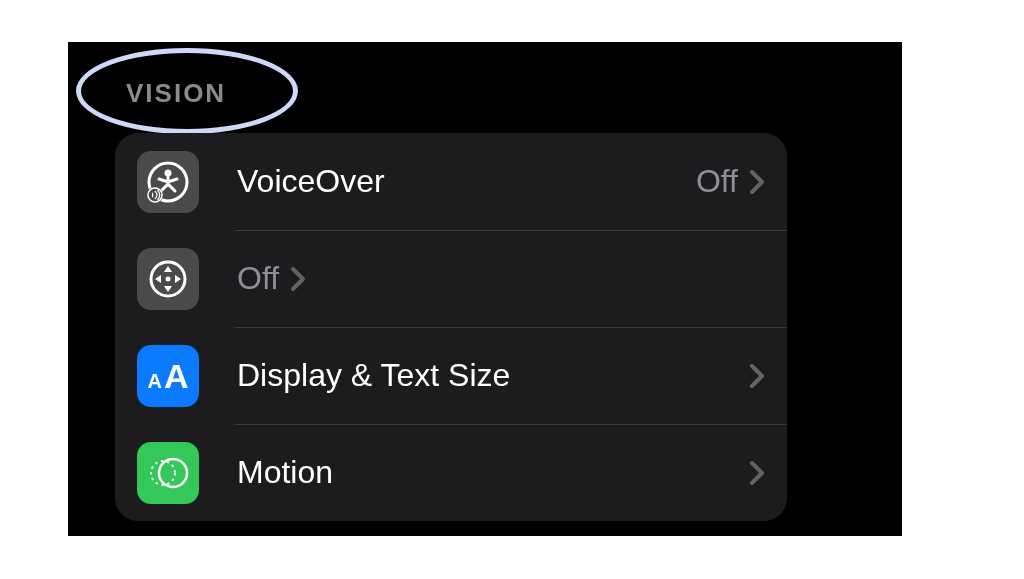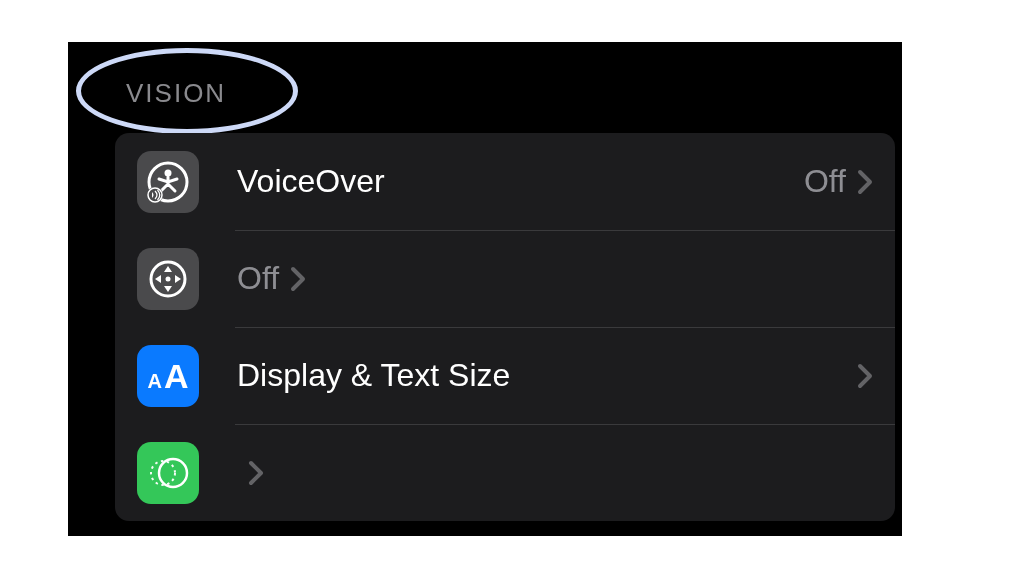--- a/index.html
+++ b/index.html
@@ -22,39 +22,39 @@
       height: 494px;
       background: #000000;
     }
     .section-header {
       position: absolute;
       left: 58px;
       top: 36px;
       font-size: 26px;
       letter-spacing: 2px;
       color: #8a8a8e;
-      font-weight: 400;
+      font-weight: 700;
     }
     .annotation-circle {
       position: absolute;
       left: 8px;
       top: 6px;
       width: 222px;
       height: 86px;
       border: 5px solid #cdd9f7;
       border-radius: 50%;
       pointer-events: none;
     }
     .settings-group {
       position: absolute;
       left: 47px;
       top: 91px;
-      width: 780px;
+      width: 672px;
       background: #1c1c1e;
-      border-radius: 14px;
+      border-radius: 23px;
       overflow: hidden;
     }
     .row {
       display: flex;
       align-items: center;
       height: 97px;
       padding: 0 22px;
       position: relative;
     }
     .row + .row::before {
@@ -169,20 +169,21 @@
       </div>
     </div>
 
     <div class="row">
       <div class="icon-box icon-green">
         <svg width="46" height="46" viewBox="0 0 46 46">
           <circle cx="28" cy="23" r="14" fill="none" stroke="#fff" stroke-width="2.5"></circle>
           <circle cx="18" cy="23" r="12" fill="none" stroke="#fff" stroke-width="2" stroke-dasharray="2.5 3.5" opacity="0.95"></circle>
         </svg>
       </div>
+      <div class="row-label">Motion</div>
       <div class="row-value"></div>
       <div class="chevron">
         <svg width="16" height="26" viewBox="0 0 16 26">
             <path d="M3 3 L13 13 L3 23" stroke="#636366" stroke-width="4" fill="none" stroke-linecap="round" stroke-linejoin="round"></path>
           </svg>
       </div>
     </div>
 
   </div>
 </div>

